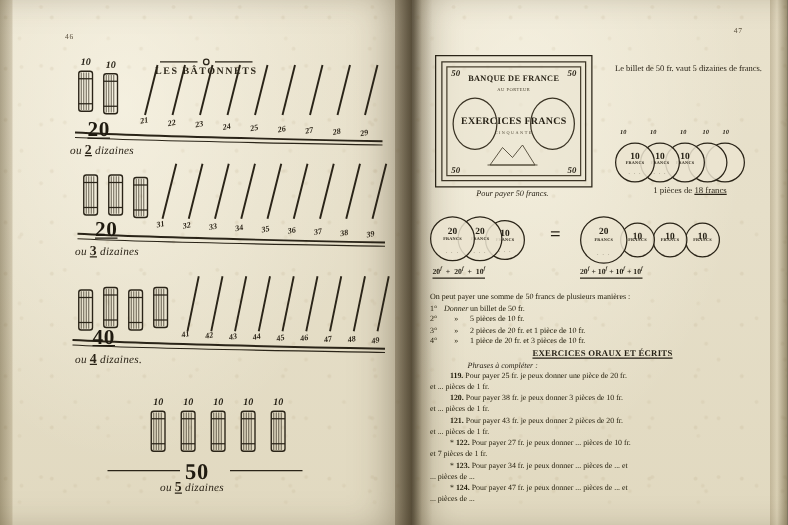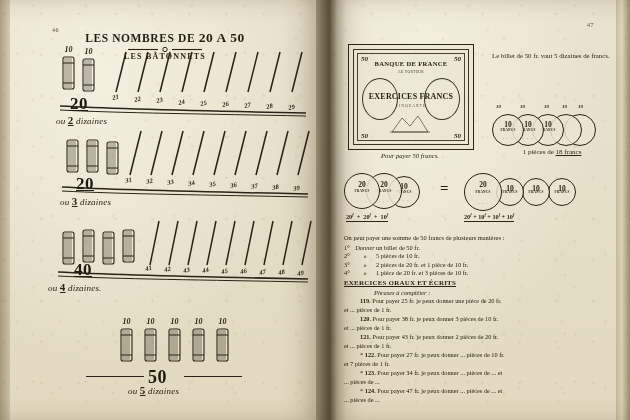--- a/index.html
+++ b/index.html
@@ -184,21 +184,21 @@
     position:absolute;left:14px;top:234px;width:276px;
     font-size:6.4px;line-height:8.6px;color:#26210f;
   }
   .list .lead{margin-bottom:1px;}
   .list .li{white-space:nowrap;}
   .list .n{display:inline-block;width:10px;}
   .list .q{display:inline-block;width:22px;text-align:center;}
   .list i{font-style:italic;}
 
   .ex-head{
-    position:absolute;left:14px;top:279px;width:276px;text-align:left;
+    position:absolute;left:14px;top:279px;width:276px;text-align:center;
     font-size:7px;font-weight:bold;letter-spacing:.2px;color:#241f14;
     text-decoration:underline;
   }
   .ex-sub{
     position:absolute;left:44px;top:289px;
     font-size:6.4px;font-style:italic;color:#2a2418;
   }
   .ex-list{
     position:absolute;left:14px;top:297px;width:278px;
     font-size:6.3px;line-height:8.5px;color:#26210f;
@@ -212,23 +212,20 @@
 </head>
 <body>
 
 <div class="book">
 
   <div class="page left">
     <div class="grain"></div>
 
     <div class="folio l">46</div>
 
-    <div class="l-title">
-      <span>LES NOMBRES DE </span><span class="big">20 A 50</span>
-    </div>
 
     <div class="rule-orn">
       <svg width="74" height="7" viewBox="0 0 74 7">
         <line x1="0" y1="3.5" x2="30" y2="3.5" stroke="#2a2418" stroke-width="1.1"></line>
         <circle cx="37" cy="3.5" r="2.2" fill="none" stroke="#2a2418" stroke-width="1"></circle>
         <line x1="44" y1="3.5" x2="74" y2="3.5" stroke="#2a2418" stroke-width="1.1"></line>
       </svg>
     </div>
 
     <div class="l-sub">LES BÂTONNETS</div>
@@ -427,21 +424,21 @@
       <span class="stick-num" style="left:260px;top:64px;">47</span>
       <span class="stick-num" style="left:279px;top:64px;">48</span>
       <span class="stick-num" style="left:298px;top:65px;">49</span>
 
       <svg style="position:absolute;left:56px;top:62px;" width="256" height="14" viewBox="0 0 256 14">
         <path d="M2 5 C 60 8, 150 10, 252 12" fill="none" stroke="#2a2418" stroke-width="1.6"></path>
         <path d="M2 9 C 60 12, 150 13, 252 15" fill="none" stroke="#2a2418" stroke-width="1"></path>
       </svg>
 
       <div class="total" style="left:74px;top:55px;text-align:right;">40</div>
-      <div class="sub-or" style="left:48px;top:76px;text-align:right;">
+      <div class="sub-or" style="left:60px;top:76px;text-align:right;">
         <span>ou </span><b>4</b><span> dizaines.</span>
       </div>
     </div>
 
     <div class="row" style="top:310px;">
       <div class="bundle" style="left:120px;top:18px;">
         <span class="lbl">10</span>
         <svg width="13" height="34" viewBox="0 0 13 34">
           <rect x="1" y="1" width="11" height="32" rx="2" fill="none" stroke="#2a2418" stroke-width="1.1"></rect>
           <line x1="3" y1="2" x2="3" y2="32" stroke="#3a3324" stroke-width=".6"></line>

